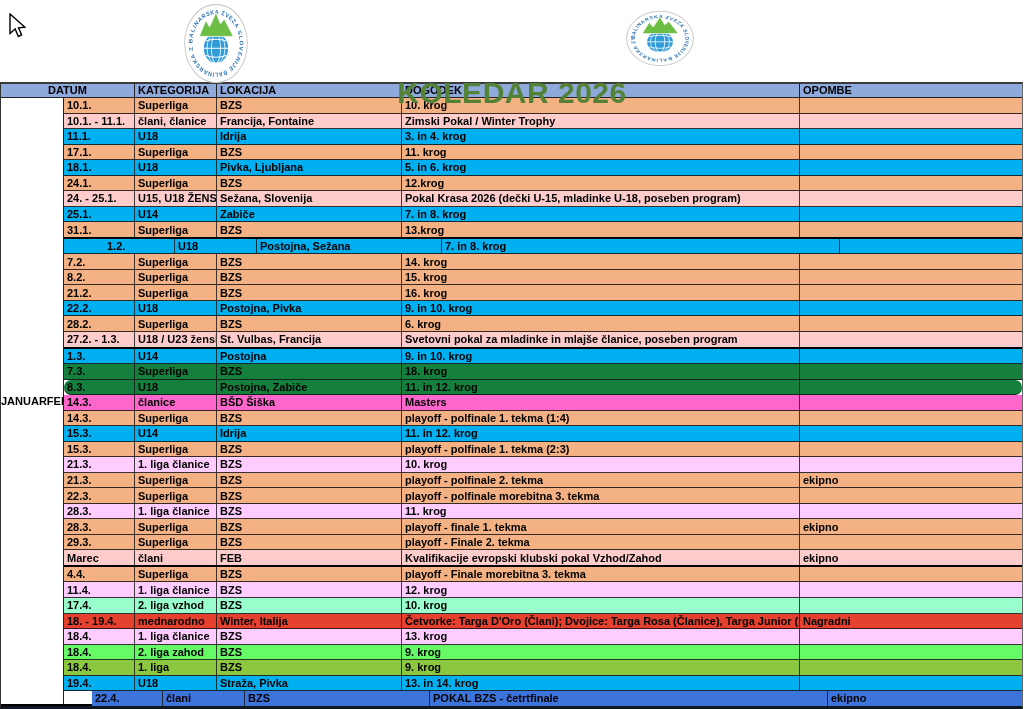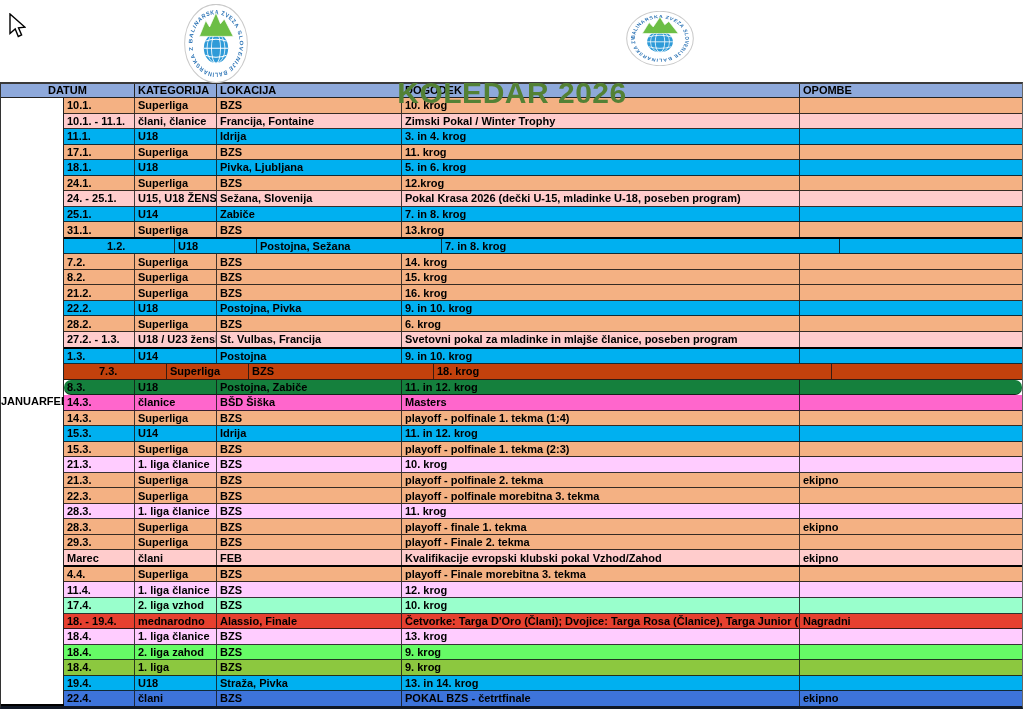--- a/index.html
+++ b/index.html
@@ -31,21 +31,21 @@
   #body { display:flex; height:608px; }
   #month-col { width:63px; display:flex; flex-direction:row;
                border-right:1px solid #222; background:#fff; }
   .month-block { flex:1 1 0; display:flex; align-items:center; justify-content:center; }
   .month-block.sep { border-bottom:2px solid #000; }
   .month-block.low { align-items:flex-end; padding-bottom:26px; }
   .month-block span { font-size:11px; font-weight:bold; color:#000; }
 
   #rows { flex:1; display:flex; flex-direction:column; }
   .row { flex:1 1 0; display:flex; border-bottom:1px solid rgba(20,20,20,0.85); overflow:hidden; }
-  .row:last-child { border-bottom:none; }
+  .row:last-child { border-bottom:none;margin-left:28px; }
   .row.month-end { border-bottom:2px solid #000; }
   .cell { font-size:11px; font-weight:bold; color:#000; padding:0 3px;
           border-right:1px solid rgba(20,20,20,0.8); white-space:nowrap; overflow:hidden;
           display:flex; align-items:center; }
   .c-datum { width:71px; }
   .c-kategorija { width:82px; }
   .c-lokacija { width:185px; }
   .c-dogodek { width:398px; }
   .c-opombe { flex:1; border-right:none; }
 </style>
@@ -221,21 +221,21 @@
             <div class="cell c-dogodek">Svetovni pokal za mladinke in mlajše članice, poseben program</div>
             <div class="cell c-opombe"></div>
           </div>
           <div class="row" style="background: rgb(0, 176, 240);">
             <div class="cell c-datum">1.3.</div>
             <div class="cell c-kategorija">U14</div>
             <div class="cell c-lokacija">Postojna</div>
             <div class="cell c-dogodek">9. in 10. krog</div>
             <div class="cell c-opombe"></div>
           </div>
-          <div class="row" style="background: #c2410c; padding-left: 32px;">
+          <div class="row" style="background: #15803d;">
             <div class="cell c-datum">7.3.</div>
             <div class="cell c-kategorija">Superliga</div>
             <div class="cell c-lokacija">BZS</div>
             <div class="cell c-dogodek">18. krog</div>
             <div class="cell c-opombe"></div>
           </div>
           <div class="row" style="background: #15803d; border-radius: 7px;">
             <div class="cell c-datum">8.3.</div>
             <div class="cell c-kategorija">U18</div>
             <div class="cell c-lokacija">Postojna, Zabiče</div>
@@ -336,21 +336,21 @@
           <div class="row" style="background: rgb(153, 255, 204);">
             <div class="cell c-datum">17.4.</div>
             <div class="cell c-kategorija">2. liga vzhod</div>
             <div class="cell c-lokacija">BZS</div>
             <div class="cell c-dogodek">10. krog</div>
             <div class="cell c-opombe"></div>
           </div>
           <div class="row" style="background: rgb(230, 64, 47);">
             <div class="cell c-datum">18. - 19.4.</div>
             <div class="cell c-kategorija">mednarodno</div>
-            <div class="cell c-lokacija">Alassio, Finale</div>
+            <div class="cell c-lokacija">Winter, Italija</div>
             <div class="cell c-dogodek">Četvorke: Targa D'Oro (Člani); Dvojice: Targa Rosa (Članice), Targa Junior (U15)</div>
             <div class="cell c-opombe">Nagradni</div>
           </div>
           <div class="row" style="background: rgb(255, 204, 255);">
             <div class="cell c-datum">18.4.</div>
             <div class="cell c-kategorija">1. liga članice</div>
             <div class="cell c-lokacija">BZS</div>
             <div class="cell c-dogodek">13. krog</div>
             <div class="cell c-opombe"></div>
           </div>

